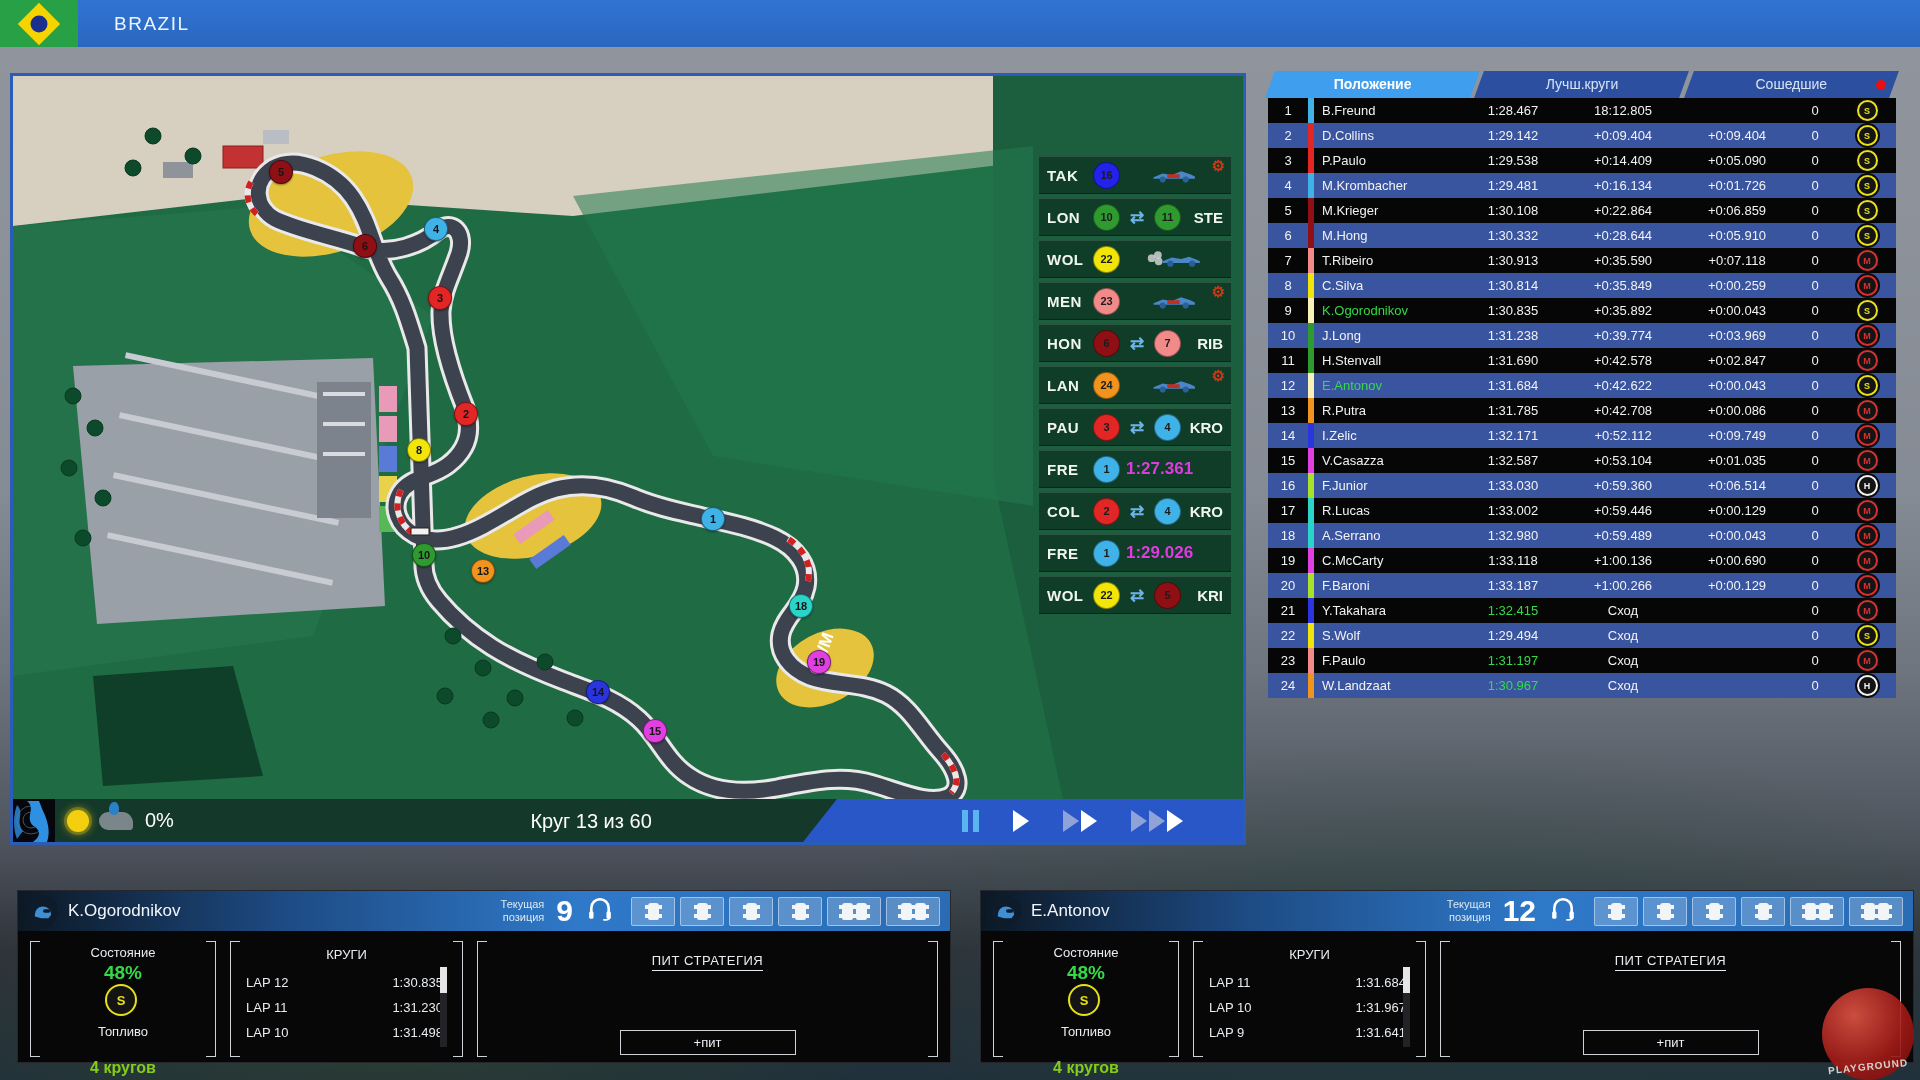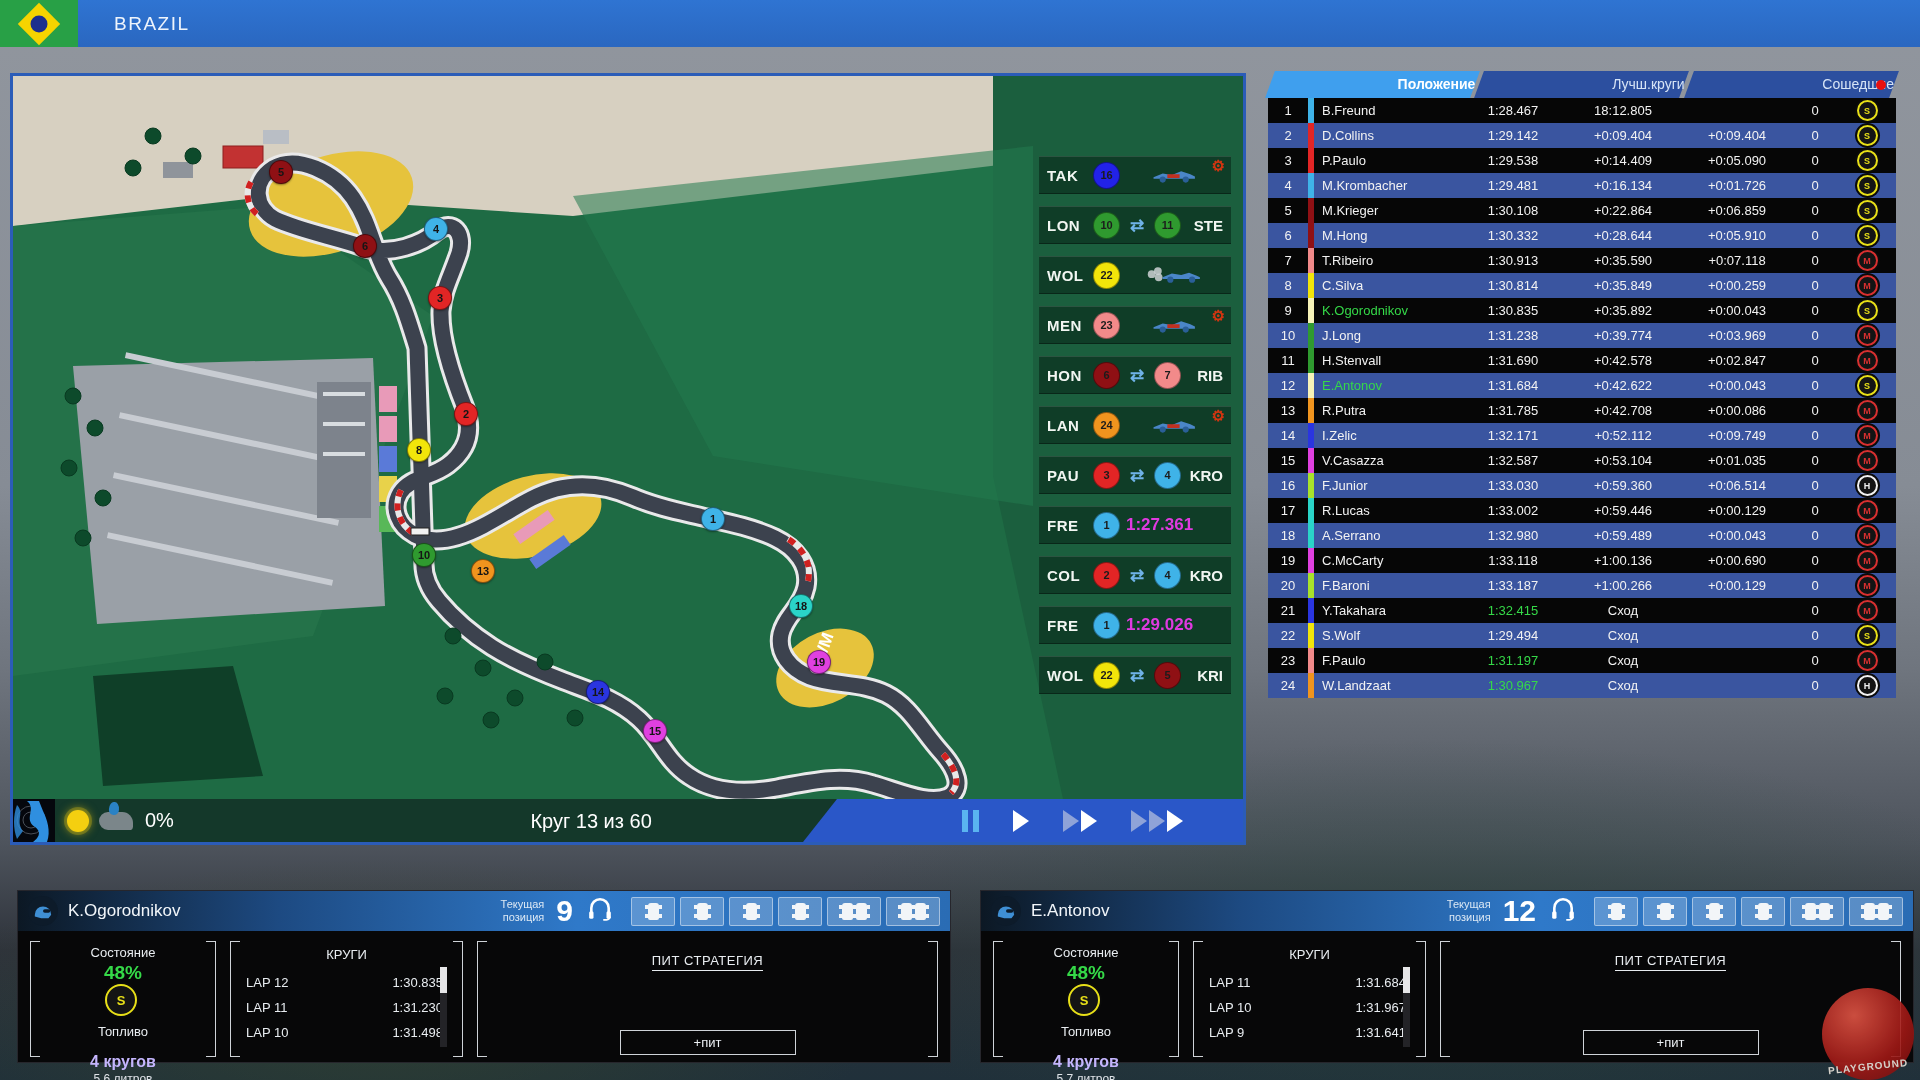--- a/index.html
+++ b/index.html
@@ -17,21 +17,21 @@
   .flag .diamond{position:absolute;left:50%;top:50%;width:30px;height:30px;transform:translate(-50%,-50%) rotate(45deg);background:#f6d400;}
   .flag .orb{position:absolute;left:50%;top:50%;width:17px;height:17px;transform:translate(-50%,-50%);border-radius:50%;background:#1c2f8e;}
   .topbar .title{margin-left:36px;color:#eef4fc;font-size:19px;letter-spacing:1.5px;}
   
   .map-panel{position:absolute;left:10px;top:73px;width:1236px;height:772px;border:3px solid #2b5cb8;box-sizing:border-box;background:#1e6b44;}
   .map-stage{position:absolute;left:0;top:0;width:1230px;height:723px;overflow:hidden;}
   .car-dot{position:absolute;width:22px;height:22px;border-radius:50%;transform:translate(-50%,-50%);
     display:flex;align-items:center;justify-content:center;font-size:11px;font-weight:bold;color:#151515;
     border:1px solid rgba(0,0,0,.45);box-shadow:0 1px 2px rgba(0,0,0,.4);}
   
-  .ovl{position:absolute;right:12px;top:80px;width:192px;display:flex;flex-direction:column;gap:12px;}
+  .ovl{position:absolute;right:12px;top:80px;width:192px;display:flex;flex-direction:column;gap:4px;}
   .ovl-row{height:36px;background:rgba(8,40,26,.62);border-top:1px solid rgba(255,255,255,.12);border-bottom:1px solid rgba(0,0,0,.35);
     display:flex;align-items:center;padding:0 8px;color:#f2f6f2;font-weight:bold;font-size:15px;gap:6px;}
   .ovl-tag{width:40px;flex:none;letter-spacing:.5px;}
   .ovl-num{width:25px;height:25px;border-radius:50%;flex:none;display:flex;align-items:center;justify-content:center;
     font-size:11px;color:#1c1c1c;border:1px solid rgba(0,0,0,.4);}
   .ovl-swap{color:#6fb3e8;font-size:17px;flex:1;text-align:center;}
   .ovl-time{flex:1;color:#e03ae0;font-size:17px;}
   .ovl-caricon{position:relative;flex:1;display:flex;align-items:center;justify-content:center;}
   .ovl-gear{position:absolute;right:-2px;top:-8px;color:#d23510;font-size:15px;}
   .ovl-tag2{width:36px;text-align:right;flex:none;}
@@ -50,21 +50,21 @@
   .bar2{width:6px;height:22px;background:#5ab4f0;margin-right:5px;}
   .tri{width:0;height:0;border-top:11px solid transparent;border-bottom:11px solid transparent;border-left:16px solid #fff;}
   .tri.dim{border-left-color:#8fa3d8;}
   .tri+.tri{margin-left:2px;}
   
   .standings{position:absolute;left:1268px;top:71px;width:628px;}
   .tabs{position:relative;height:27px;display:flex;}
   .tab{flex:1;position:relative;margin:0 2px;}
   .tab .bgd{position:absolute;inset:0;transform:skewX(-20deg);background:#2c4f9f;}
   .tab.active .bgd{background:#3f9fee;}
-  .tab span{position:relative;display:block;text-align:right;line-height:27px;font-size:14px;color:#d7e4f6;}
+  .tab span{position:relative;display:block;text-align:center;line-height:27px;font-size:14px;color:#d7e4f6;}
   .tab.active span{color:#ffffff;font-weight:bold;}
   .livedot{position:absolute;right:10px;top:9px;width:10px;height:10px;border-radius:50%;background:#e81010;z-index:3;}
   .thead,.srow{display:grid;grid-template-columns:40px 6px 148px 102px 118px 110px 46px 58px;align-items:center;}
   .thead{height:26px;background:#2e4a8e;color:#d7e4f6;font-size:13px;}
   .thead .c{text-align:center;} .thead .l{padding-left:8px;text-align:left;}
   .srow{height:25px;font-size:13px;color:#f2f2f2;cursor:pointer;}
   .srow.even{background:#3a55a0;} .srow.odd{background:#060606;}
   .cell-pos{text-align:center;} .cell-bar{height:25px;} .cell-name{padding-left:8px;white-space:nowrap;overflow:hidden;}
   .cell-mid{text-align:center;} 
   .green-t{color:#35d948;}
@@ -91,21 +91,21 @@
   .carglyph::after{right:-3px;top:2px;box-shadow:0 9px 0 #f2f5f8;}
   .dbody{display:flex;padding:10px 12px;gap:14px;}
   .brk{position:relative;padding:4px 14px;}
   .brk::before,.brk::after{content:"";position:absolute;top:0;bottom:0;width:9px;}
   .brk::before{left:0;border:1px solid #cfd3d8;border-right:none;}
   .brk::after{right:0;border:1px solid #cfd3d8;border-left:none;}
   .sec-state{width:158px;height:108px;color:#e8ecf0;font-size:13px;}
   .staterow{display:flex;align-items:center;justify-content:space-between;margin-bottom:8px;flex-direction:column;}
   .statecol{text-align:center;flex:1;}
   .pct{color:#35d948;font-size:19px;font-weight:bold;margin-top:2px;}
-  .fuel-laps{color:#c4b5fd;font-size:16px;font-weight:bold;margin-top:14px;}
+  .fuel-laps{color:#84cc16;font-size:16px;font-weight:bold;margin-top:20px;}
   .fuel-l{color:#dfe3e8;font-size:12px;margin-top:1px;}
   .tire-big{width:28px;height:28px;font-size:13px;flex:none;margin-right:4px;}
   .sec-laps{width:205px;height:108px;color:#e8ecf0;font-size:13px;}
   .laps-title{text-align:center;margin:2px 0 8px;}
   .laprow{display:flex;justify-content:space-between;padding:0 6px 0 2px;height:25px;align-items:center;}
   .lapscroll{position:absolute;right:16px;top:26px;bottom:10px;width:7px;background:#232327;}
   .lapthumb{width:7px;height:26px;background:#e6e6e8;}
   .sec-pit{flex:1;height:108px;color:#e8ecf0;font-size:13px;position:relative;}
   .pit-title{text-align:center;margin-top:8px;}
   .pit-title span{border-bottom:1px solid #e8ecf0;padding-bottom:2px;letter-spacing:.5px;}

